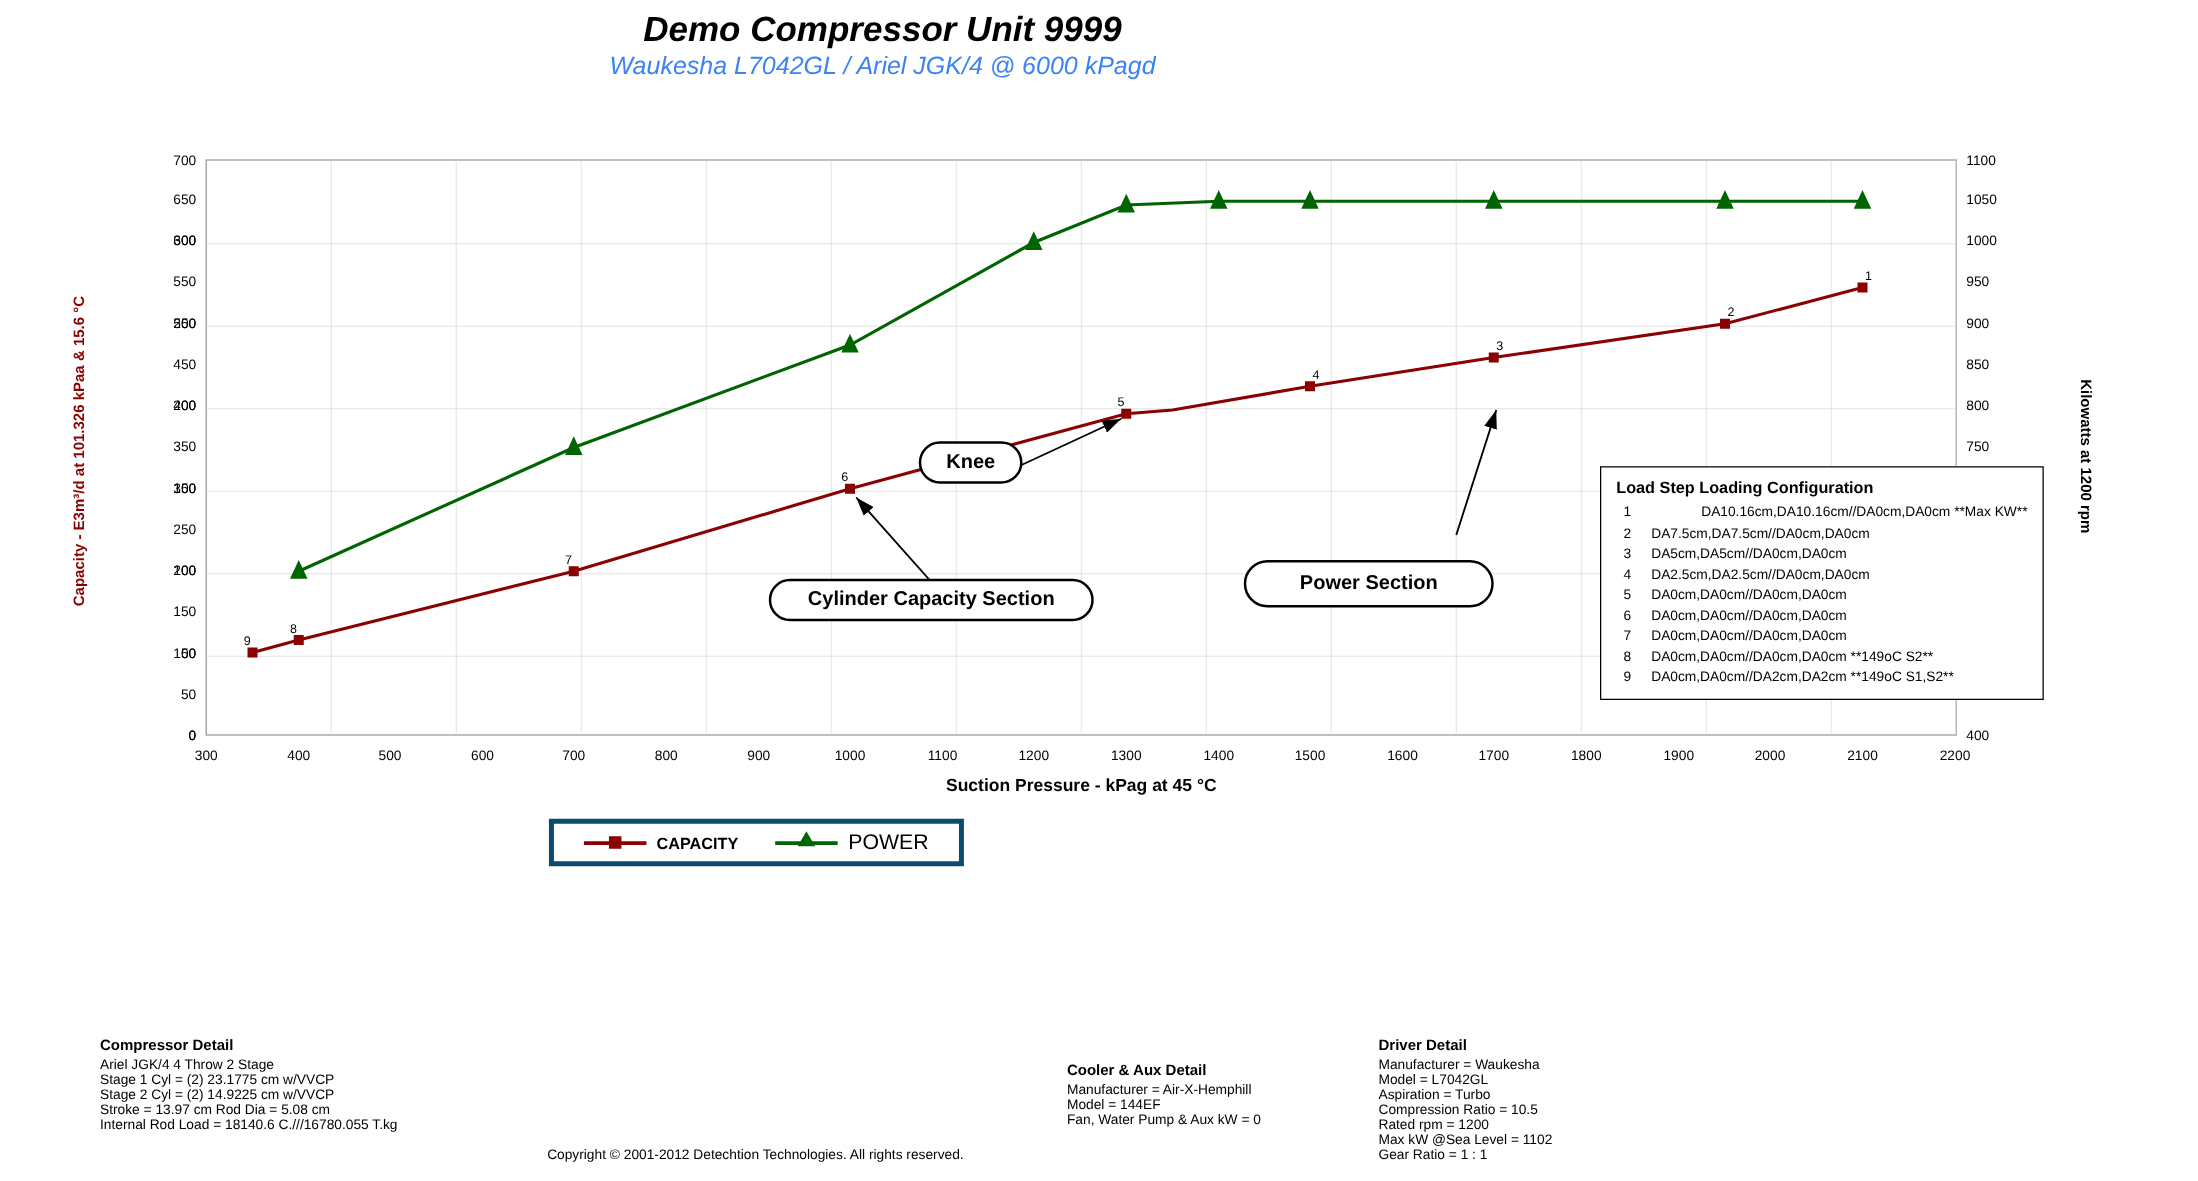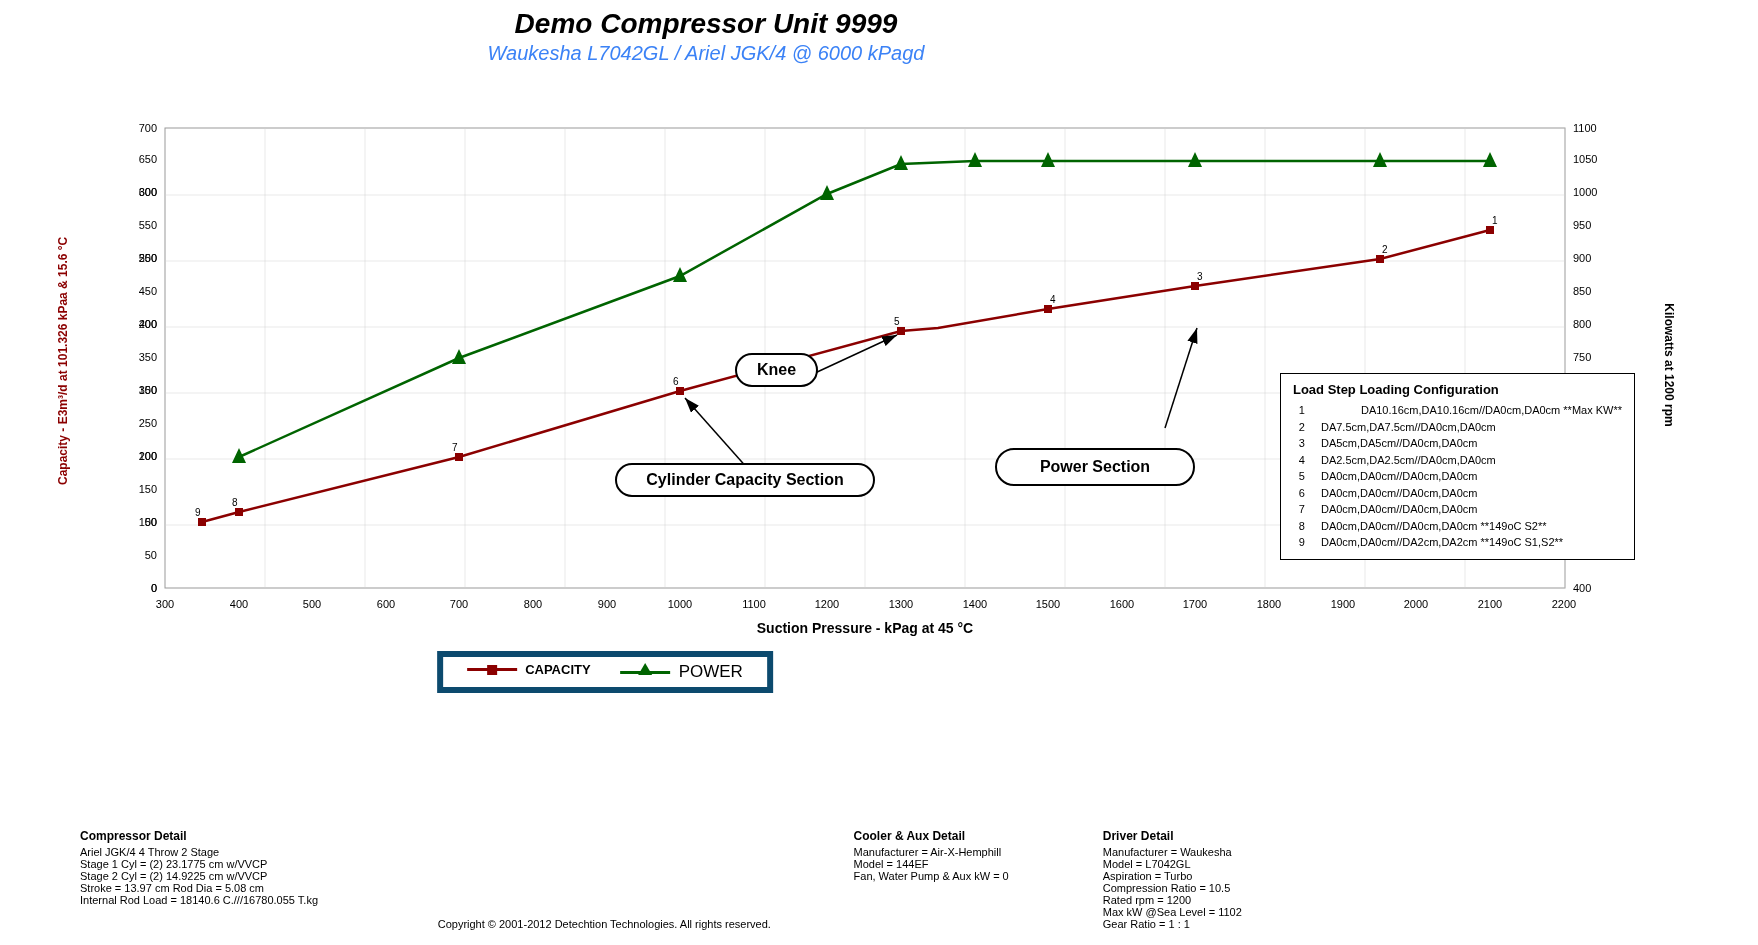--- a/index.html
+++ b/index.html
@@ -125,24 +125,24 @@
       font-size: 16px;
       font-weight: bold;
     }
     .legend-box {
       position: absolute;
       bottom: 50px;
       left: 50%;
       transform: translateX(-50%);
       display: flex;
       gap: 30px;
-      border: 6px solid #0c4a6e;
+      border: 4px solid #0c4a6e;
       padding: 5px 24px;
       background: #fff;
-      align-items: flex-start;
+      align-items: center;
     }
     .legend-item {
       display: flex;
       align-items: center;
       gap: 8px;
       font-size: 13px;
       font-weight: bold;
     }
     .legend-square {
       width: 10px;
@@ -416,21 +416,21 @@
           <div>Stage 2 Cyl = (2) 14.9225 cm w/VVCP</div>
           <div>Stroke = 13.97 cm  Rod Dia = 5.08 cm</div>
           <div>Internal Rod Load = 18140.6 C.///16780.055 T.kg</div>
         </div>
     </div>
 
     <div style="flex:2; text-align:center; display:flex; flex-direction:column; justify-content:flex-end;">
       <div style="font-size:11px;">Copyright © 2001-2012 Detechtion Technologies. All rights reserved.</div>
     </div>
 
-    <div style="flex:1;">
+    <div style="flex:1;margin-top:20px;">
       <div style="font-weight:bold; font-size:12px; margin-bottom:3px;">Cooler &amp; Aux Detail</div>
       <div id="cooler-detail-lines">
           <div>Manufacturer = Air-X-Hemphill</div>
           <div>Model = 144EF</div>
           <div>Fan, Water Pump &amp; Aux kW = 0</div>
         </div>
     </div>
 
     <div style="flex:1;">
       <div style="font-weight:bold; font-size:12px; margin-bottom:3px;">Driver Detail</div>

